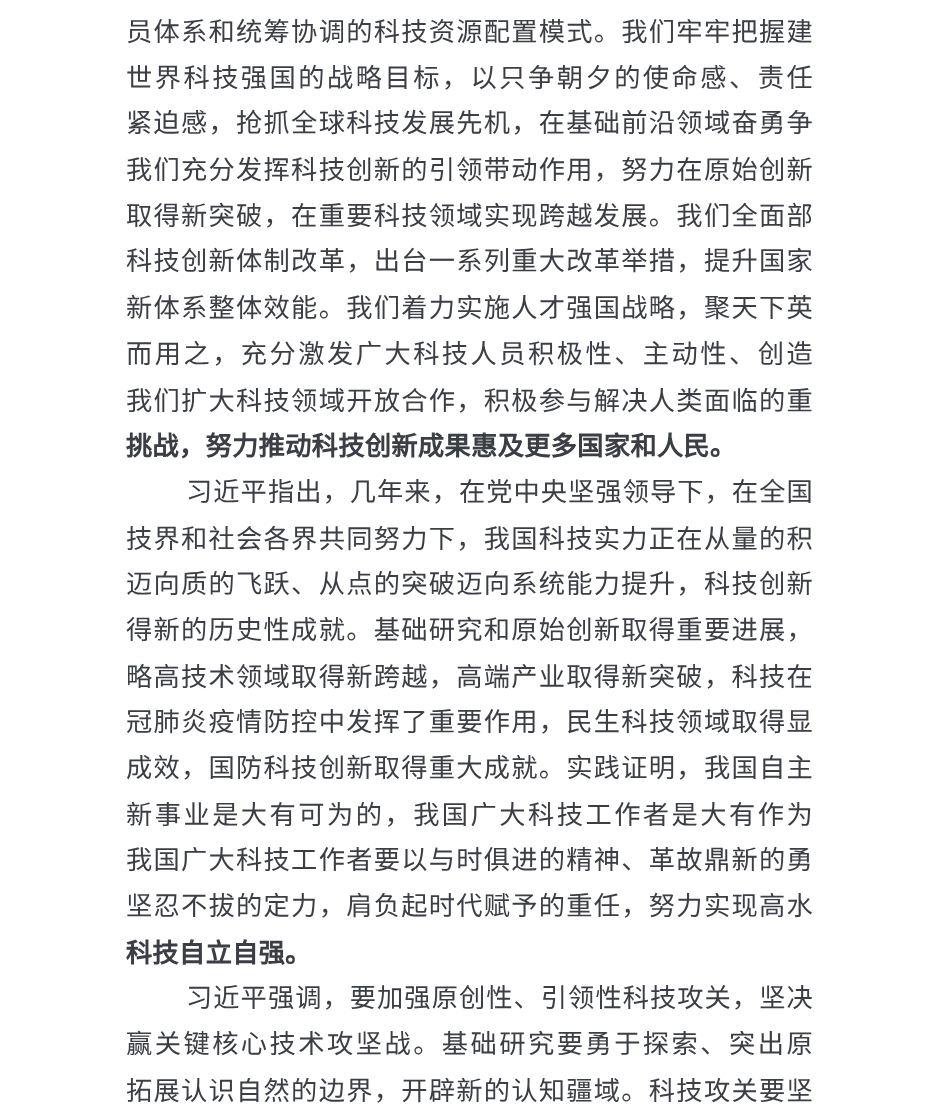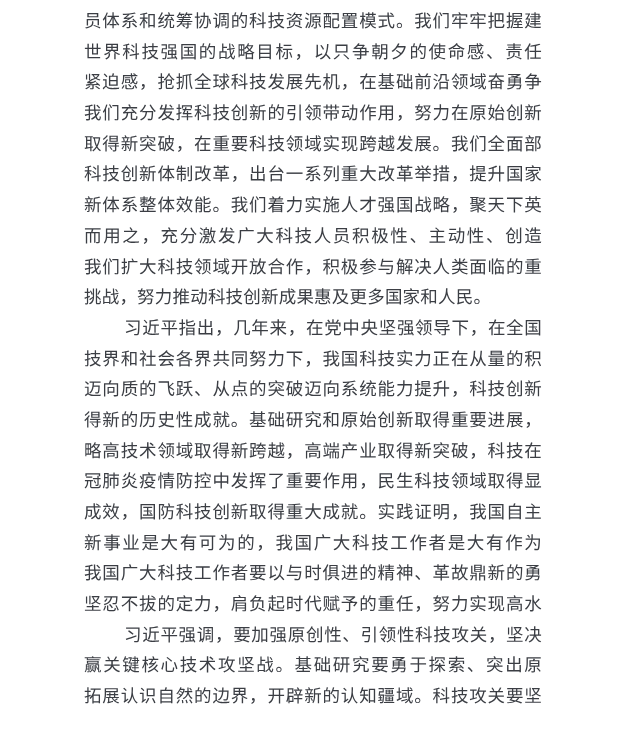--- a/index.html
+++ b/index.html
@@ -29,20 +29,21 @@
     font-size: 17.5px;
     overflow: hidden;
     text-align: justify;
     
     text-align-last: justify;
     text-justify: inter-character;
     letter-spacing: 0.2px;
   }
   .line.para-last {
     text-align-last: left; 
+    font-weight: bold;
   }
   .line.indent {
     text-indent: 40px; 
   }
 </style>
 </head>
 <body style="background: rgb(255, 255, 255);">
 
 <div class="page" style="color: rgb(59, 62, 68);">
 
@@ -63,20 +64,21 @@
     <div class="line indent">习近平指出，几年来，在党中央坚强领导下，在全国科</div>
     <div class="line">技界和社会各界共同努力下，我国科技实力正在从量的积累</div>
     <div class="line">迈向质的飞跃、从点的突破迈向系统能力提升，科技创新取</div>
     <div class="line">得新的历史性成就。基础研究和原始创新取得重要进展，战</div>
     <div class="line">略高技术领域取得新跨越，高端产业取得新突破，科技在新</div>
     <div class="line">冠肺炎疫情防控中发挥了重要作用，民生科技领域取得显著</div>
     <div class="line">成效，国防科技创新取得重大成就。实践证明，我国自主创</div>
     <div class="line">新事业是大有可为的，我国广大科技工作者是大有作为的。</div>
     <div class="line">我国广大科技工作者要以与时俱进的精神、革故鼎新的勇气、</div>
     <div class="line">坚忍不拔的定力，肩负起时代赋予的重任，努力实现高水平</div>
+    <div class="line para-last">科技自立自强。</div>
   </div>
 
   <div class="para">
     <div class="line indent">习近平强调，要加强原创性、引领性科技攻关，坚决打</div>
     <div class="line">赢关键核心技术攻坚战。基础研究要勇于探索、突出原创，</div>
     <div class="line">拓展认识自然的边界，开辟新的认知疆域。科技攻关要坚持</div>
   </div>
 
 </div>
 

